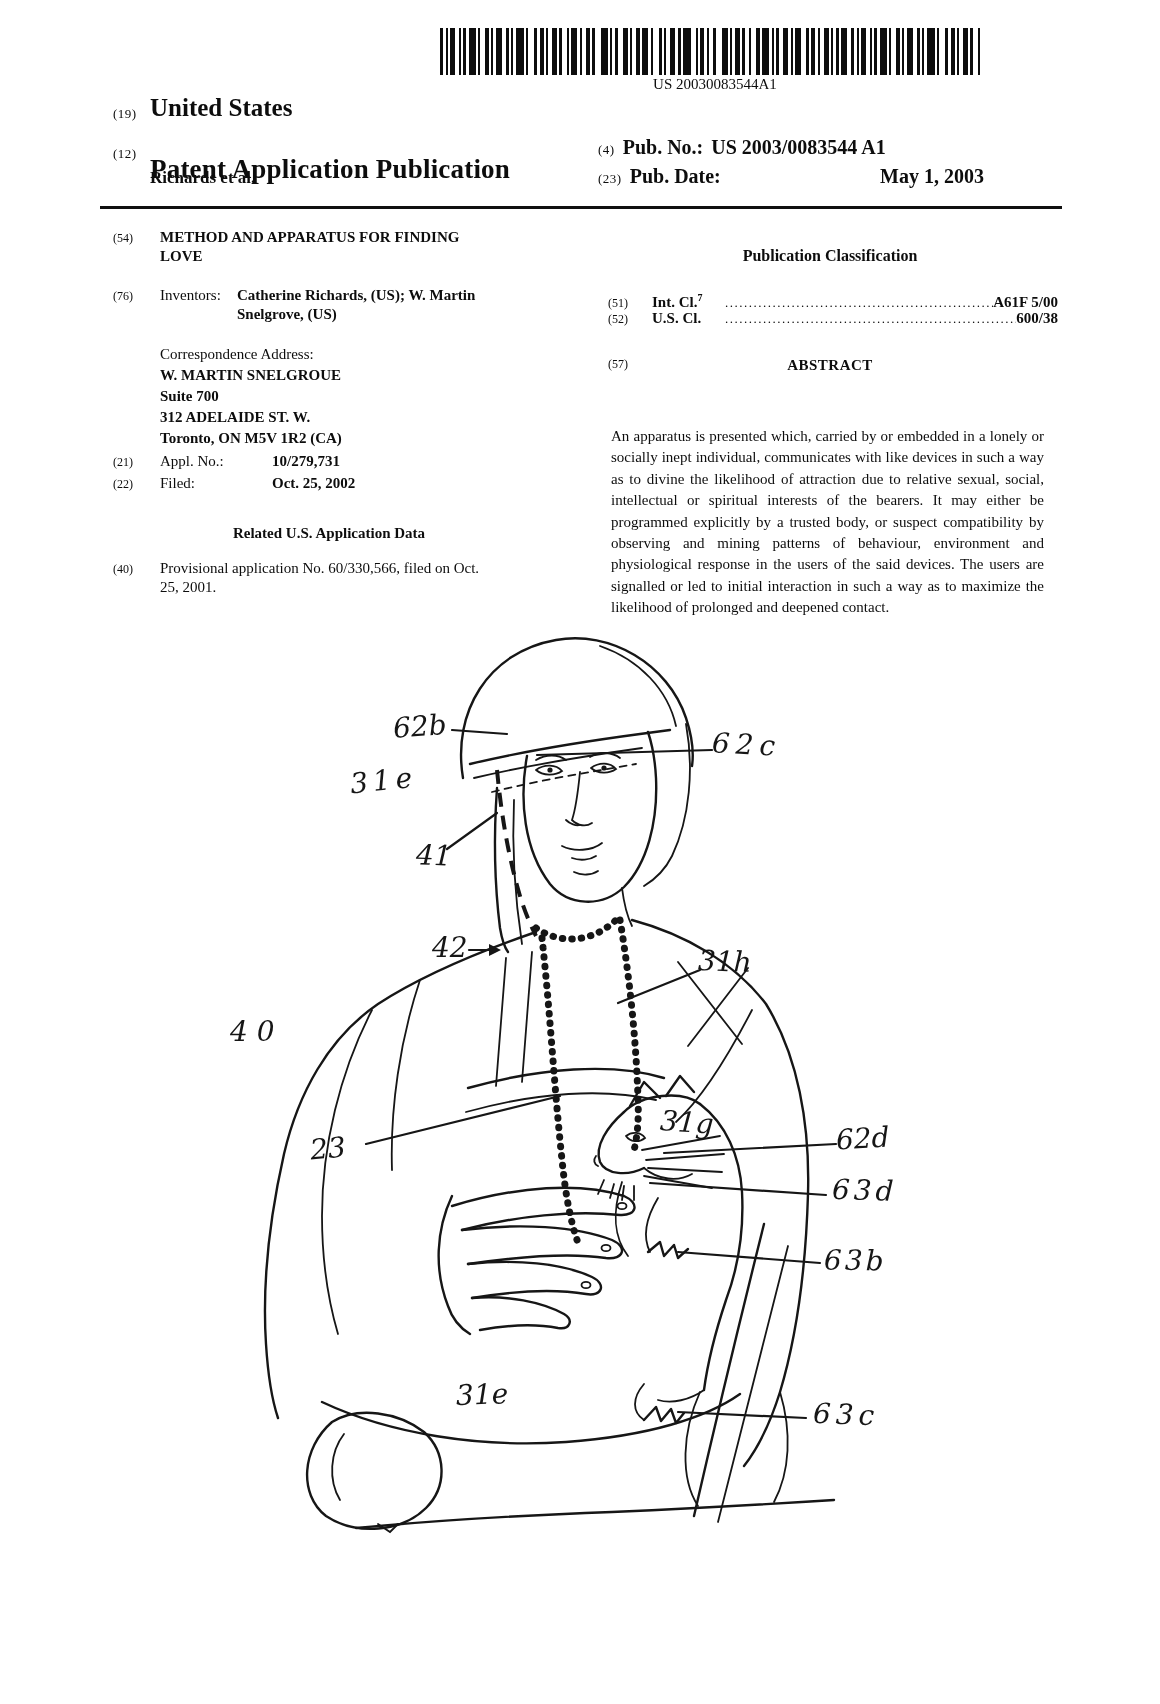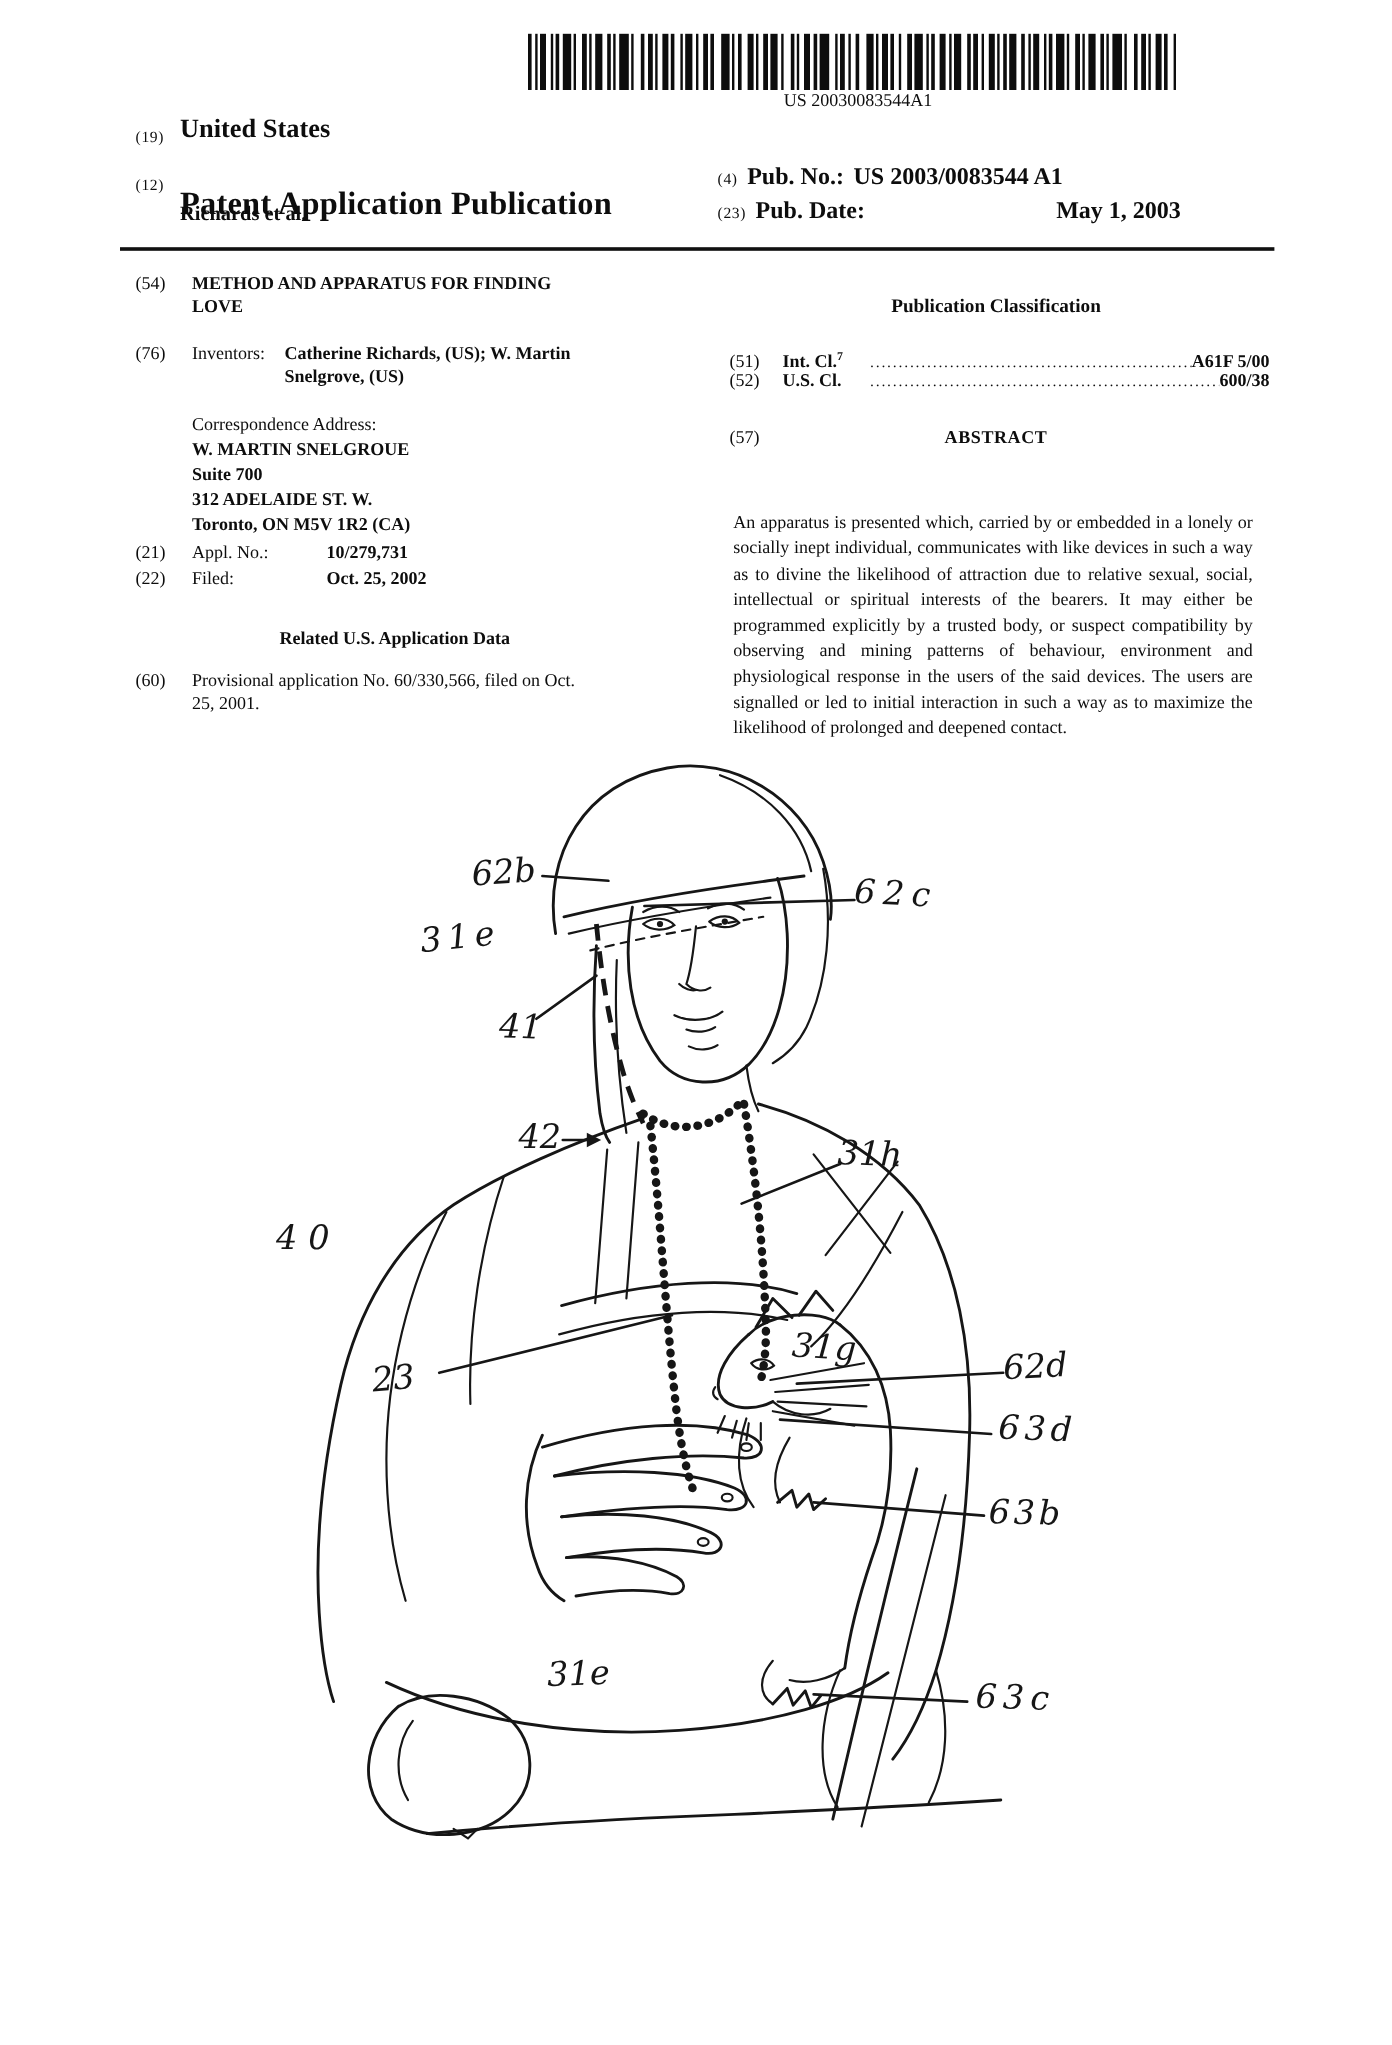--- a/index.html
+++ b/index.html
@@ -6,28 +6,28 @@
   html,body { background:#9a9a9a; }
   .page {
     position:relative; width:1160px; height:1704px; margin:0 auto;
     background:#ffffff; color:#0d0d0d; overflow:hidden;
     font-family:"Liberation Serif", serif;
   }
   .abs { position:absolute; }
   .code { font-size:13px; letter-spacing:0.5px; }
   .b { font-weight:bold; }
   .h-big { font-size:27px; font-weight:bold; letter-spacing:0.2px;margin-top:22px; }
-  .h-us { font-size:22px; font-weight:bold; }
+  .h-us { font-size:25px; font-weight:bold; }
   .h-sub { font-size:17px; font-weight:bold; }
   .pubrow { display:flex; align-items:baseline; gap:8px; }
   .pubrow .val { font-size:20px; font-weight:bold; white-space:nowrap; }
   .rule { background:#101010; }
   .body-txt { font-size:15px; line-height:19px; }
   .row { display:flex; align-items:baseline; }
-  .fieldcode { width:47px; flex:0 0 47px; font-size:15px; }
+  .fieldcode { width:47px; flex:0 0 47px; font-size:12px; }
   .dotline { flex:1; overflow:hidden; white-space:nowrap; font-size:13px; letter-spacing:1.5px; padding:0 3px; }
   .center { text-align:center; }
   .just { text-align:justify; }
   .abstract { font-size:15px; line-height:21.4px; }
   .fig-label {
     position:absolute; font-family:"DejaVu Serif", serif; font-style:italic;
     font-size:28px; color:#161616; white-space:nowrap;
   }
   svg .ink { fill:none; stroke:#161616; stroke-width:2.4; stroke-linecap:round; stroke-linejoin:round; }
   svg .ink-thin { fill:none; stroke:#161616; stroke-width:1.8; stroke-linecap:round; }
@@ -178,21 +178,21 @@
 
   <div class="abs row" style="left:113px; top:474px; width:440px;">
     <span class="fieldcode">(22)</span>
     <span class="body-txt" style="width:112px; flex:0 0 112px;">Filed:</span>
     <span class="body-txt b">Oct. 25, 2002</span>
   </div>
 
   <div class="abs body-txt b center" style="left:113px; top:524px; width:432px;">Related U.S. Application Data</div>
 
   <div class="abs row" style="left:113px; top:559px; width:442px;">
-    <span class="fieldcode">(60)</span>
+    <span class="fieldcode">(40)</span>
     <span class="body-txt">
       <span>Provisional application No. 60/330,566, filed on Oct.</span><br>
       <span>25, 2001.</span>
     </span>
   </div>
 
   <div class="abs body-txt b center" style="left:610px; top:246px; width:440px; font-size:16px;">Publication Classification</div>
 
   <div class="abs row" style="left:608px; top:288px; width:450px;">
     <span class="fieldcode" style="width:44px; flex:0 0 44px;">(51)</span>

